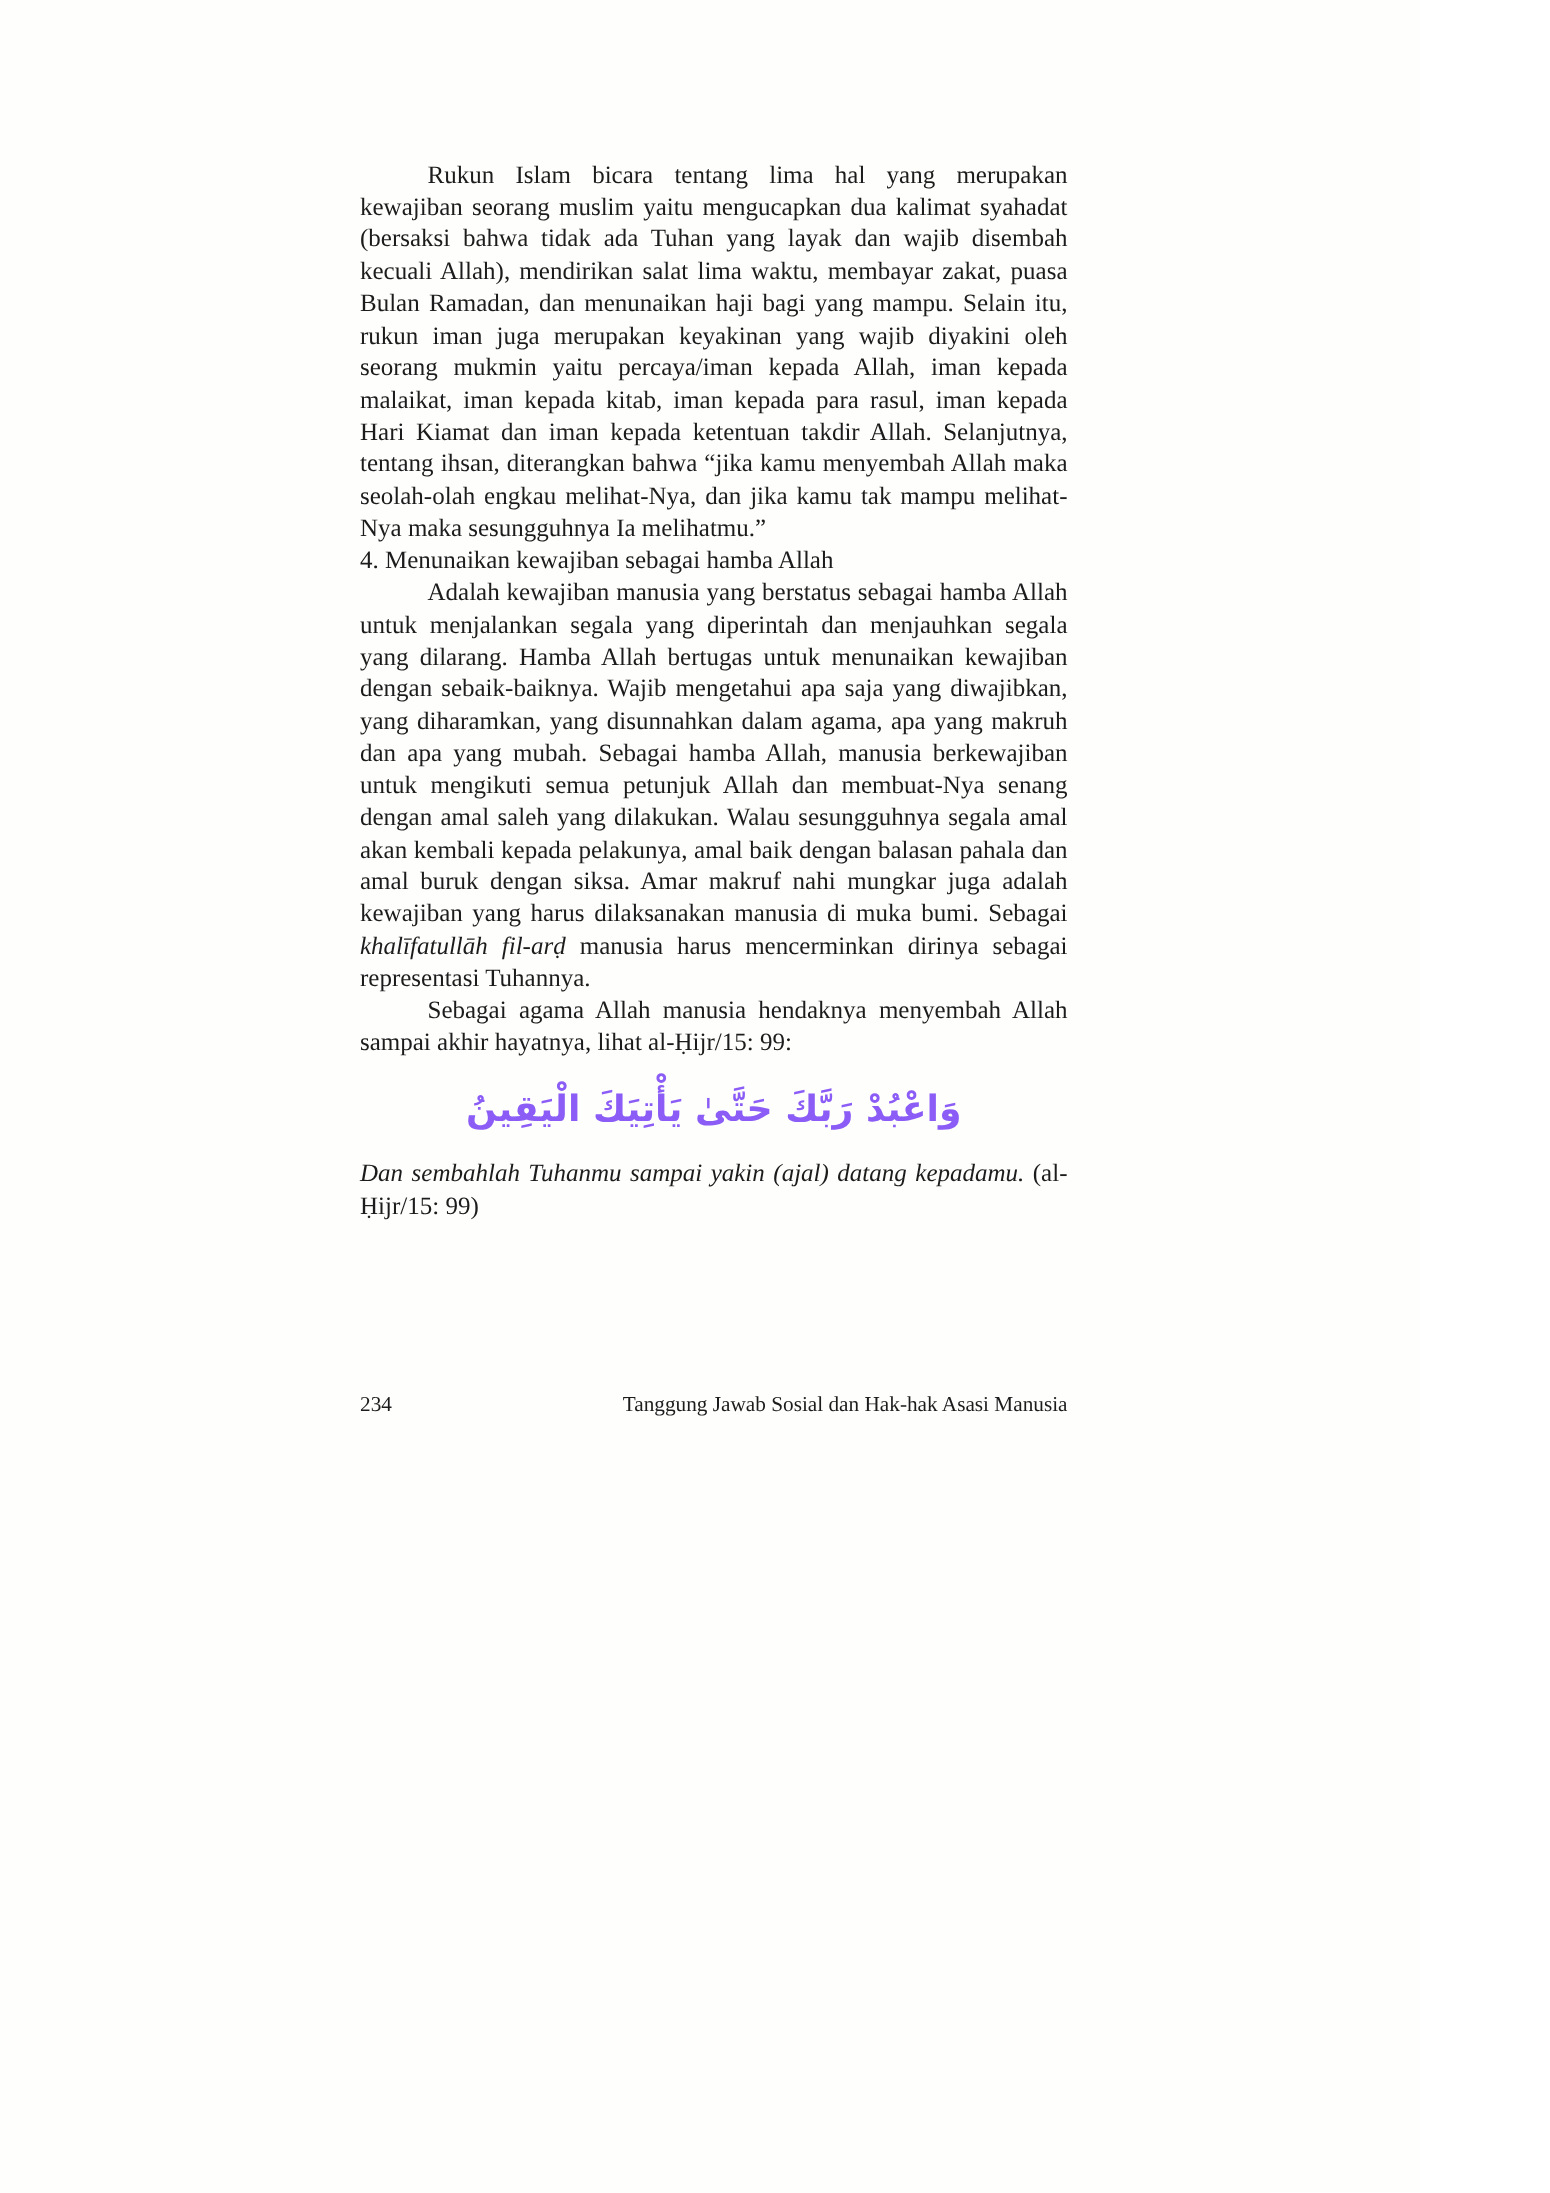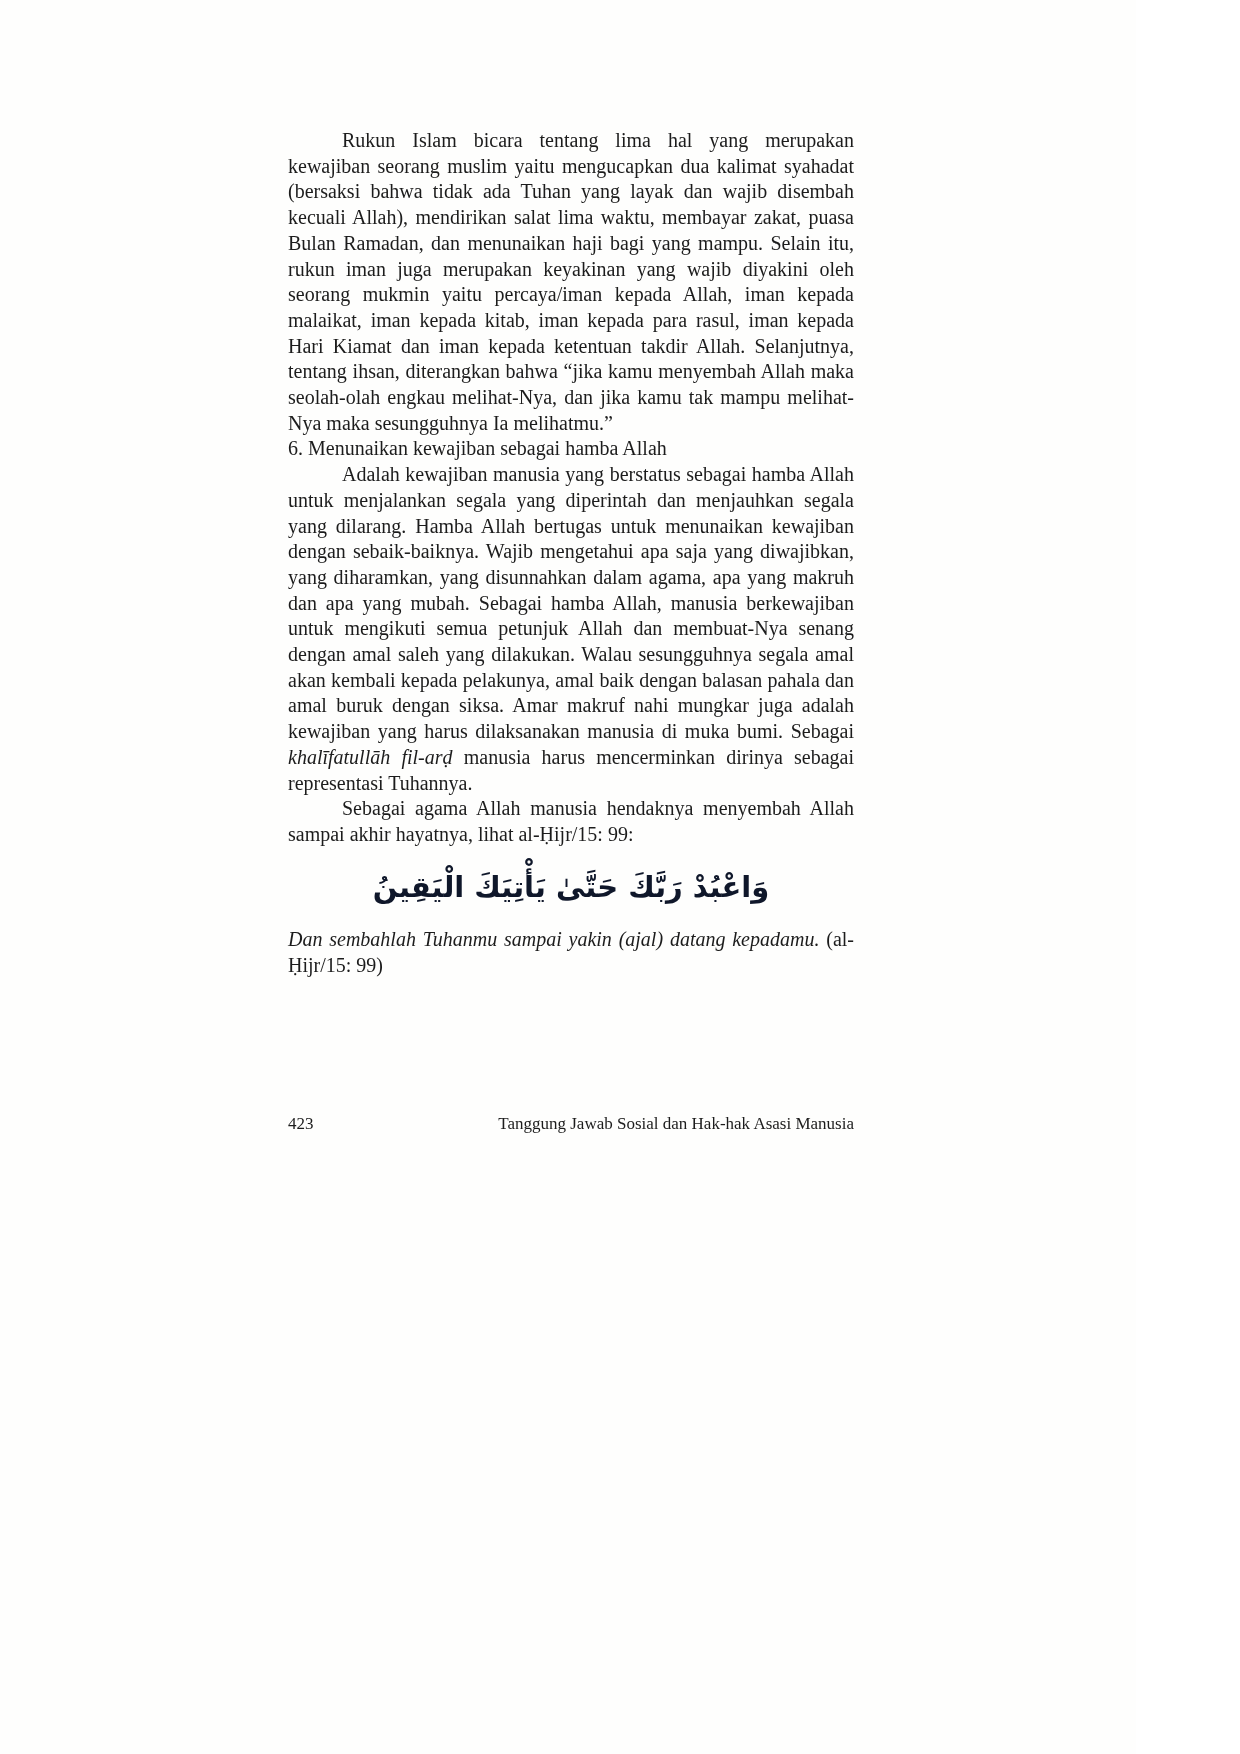--- a/index.html
+++ b/index.html
@@ -36,21 +36,21 @@
     font-style: italic;
   }
   .arabic-verse {
     direction: rtl;
     text-align: center;
     font-family: "DejaVu Sans", sans-serif;
     font-size: 29px;
     font-weight: 700;
     line-height: 1.5;
     margin: 18px 0 16px 0;
-    color: #0f172a;
+    color: #8b5cf6;
   }
   .translation {
     margin-top: 18px;
   }
   .translation .trans-text {
     font-style: italic;
   }
   .translation .trans-cite {
     font-style: normal;
   }
@@ -70,30 +70,30 @@
 </head>
 <body>
 
 <div class="page">
 
   <main class="text-block">
 
     <p class="para indent">Rukun Islam bicara tentang lima hal yang merupakan kewajiban seorang muslim yaitu mengucapkan dua kalimat syahadat (bersaksi bahwa tidak ada Tuhan yang layak dan wajib disembah kecuali Allah), mendirikan salat lima waktu, membayar zakat, puasa Bulan Ramadan, dan menunaikan haji bagi yang mampu. Selain itu, rukun iman juga merupakan keyakinan yang wajib diyakini oleh seorang mukmin yaitu percaya/iman kepada Allah, iman kepada malaikat, iman kepada kitab, iman kepada para rasul, iman kepada Hari Kiamat dan iman kepada ketentuan takdir Allah. Selanjutnya, tentang ihsan, diterangkan bahwa “jika kamu menyembah Allah maka seolah-olah engkau melihat-Nya, dan jika kamu tak mampu melihat-Nya maka sesungguhnya Ia melihatmu.”</p>
 
 
-    <p class="para">6. Menunaikan kewajiban sebagai hamba Allah</p>
+    <p class="para">4. Menunaikan kewajiban sebagai hamba Allah</p>
 
     <p class="para indent"><span>Adalah kewajiban manusia yang berstatus sebagai hamba Allah untuk menjalankan segala yang diperintah dan menjauhkan segala yang dilarang. Hamba Allah bertugas untuk menunaikan kewajiban dengan sebaik-baiknya. Wajib mengetahui apa saja yang diwajibkan, yang diharamkan, yang disunnahkan dalam agama, apa yang makruh dan apa yang mubah. Sebagai hamba Allah, manusia berkewajiban untuk mengikuti semua petunjuk Allah dan membuat-Nya senang dengan amal saleh yang dilakukan. Walau sesungguhnya segala amal akan kembali kepada pelakunya, amal baik dengan balasan pahala dan amal buruk dengan siksa. Amar makruf nahi mungkar juga adalah kewajiban yang harus dilaksanakan manusia di muka bumi. Sebagai </span><em class="ital">khalīfatullāh fil-arḍ</em><span> manusia harus mencerminkan dirinya sebagai representasi Tuhannya.</span></p>
 
     <p class="para indent">Sebagai agama Allah manusia hendaknya menyembah Allah sampai akhir hayatnya, lihat al-Ḥijr/15: 99:</p>
 
     <div class="arabic-verse" dir="rtl">وَاعْبُدْ رَبَّكَ حَتَّىٰ يَأْتِيَكَ الْيَقِينُ</div>
 
     <p class="para translation"><span class="trans-text">Dan sembahlah Tuhanmu sampai yakin (ajal) datang kepadamu.</span> <span class="trans-cite">(al-Ḥijr/15: 99)</span></p>
 
   </main>
 
   <footer class="page-footer">
-    <span class="page-num">423</span>
+    <span class="page-num">234</span>
     <span class="running-title">Tanggung Jawab Sosial dan Hak-hak Asasi Manusia</span>
   </footer>
 
 </div>
 
 </body></html>

